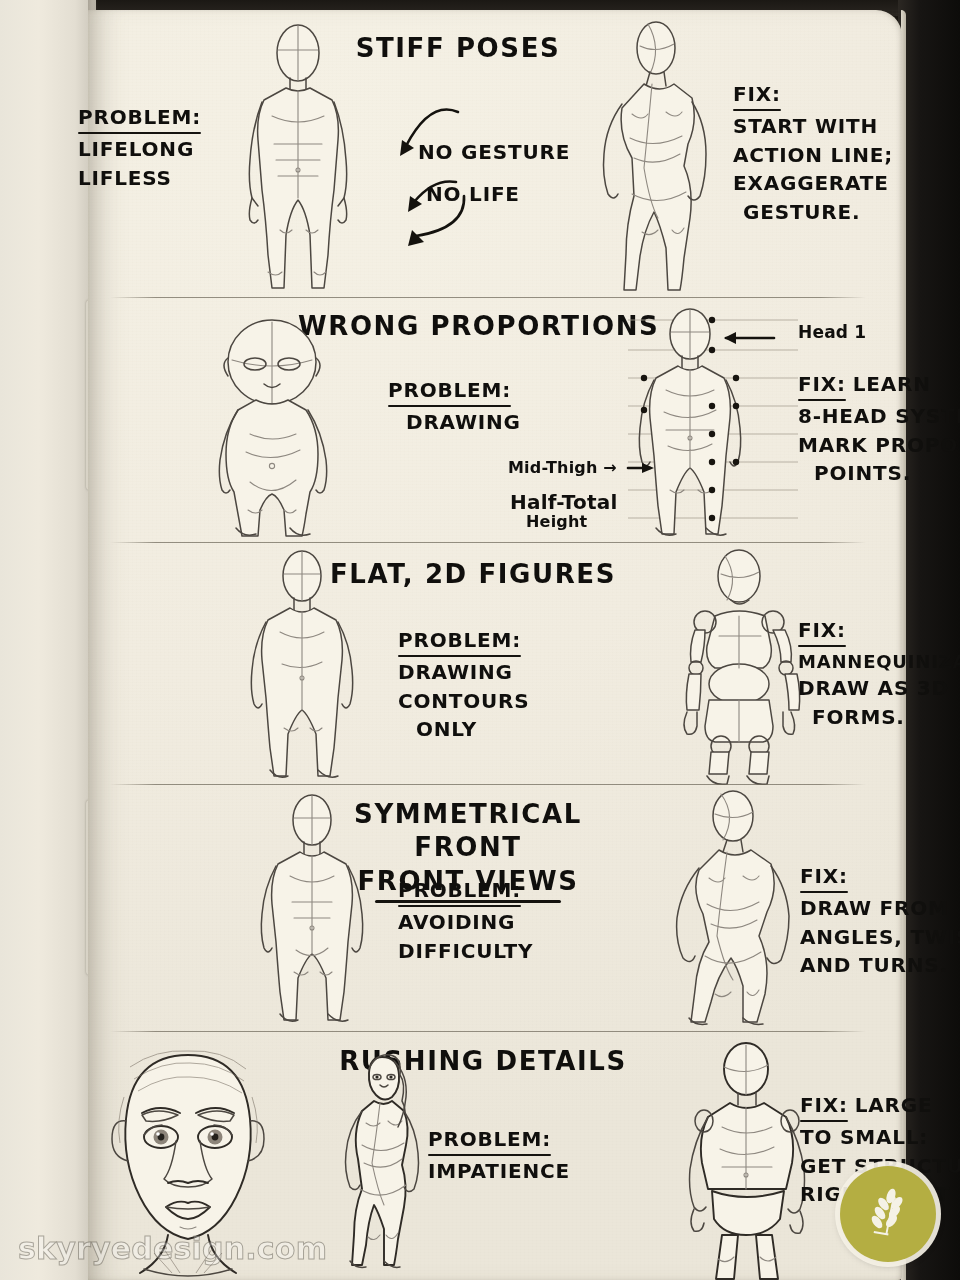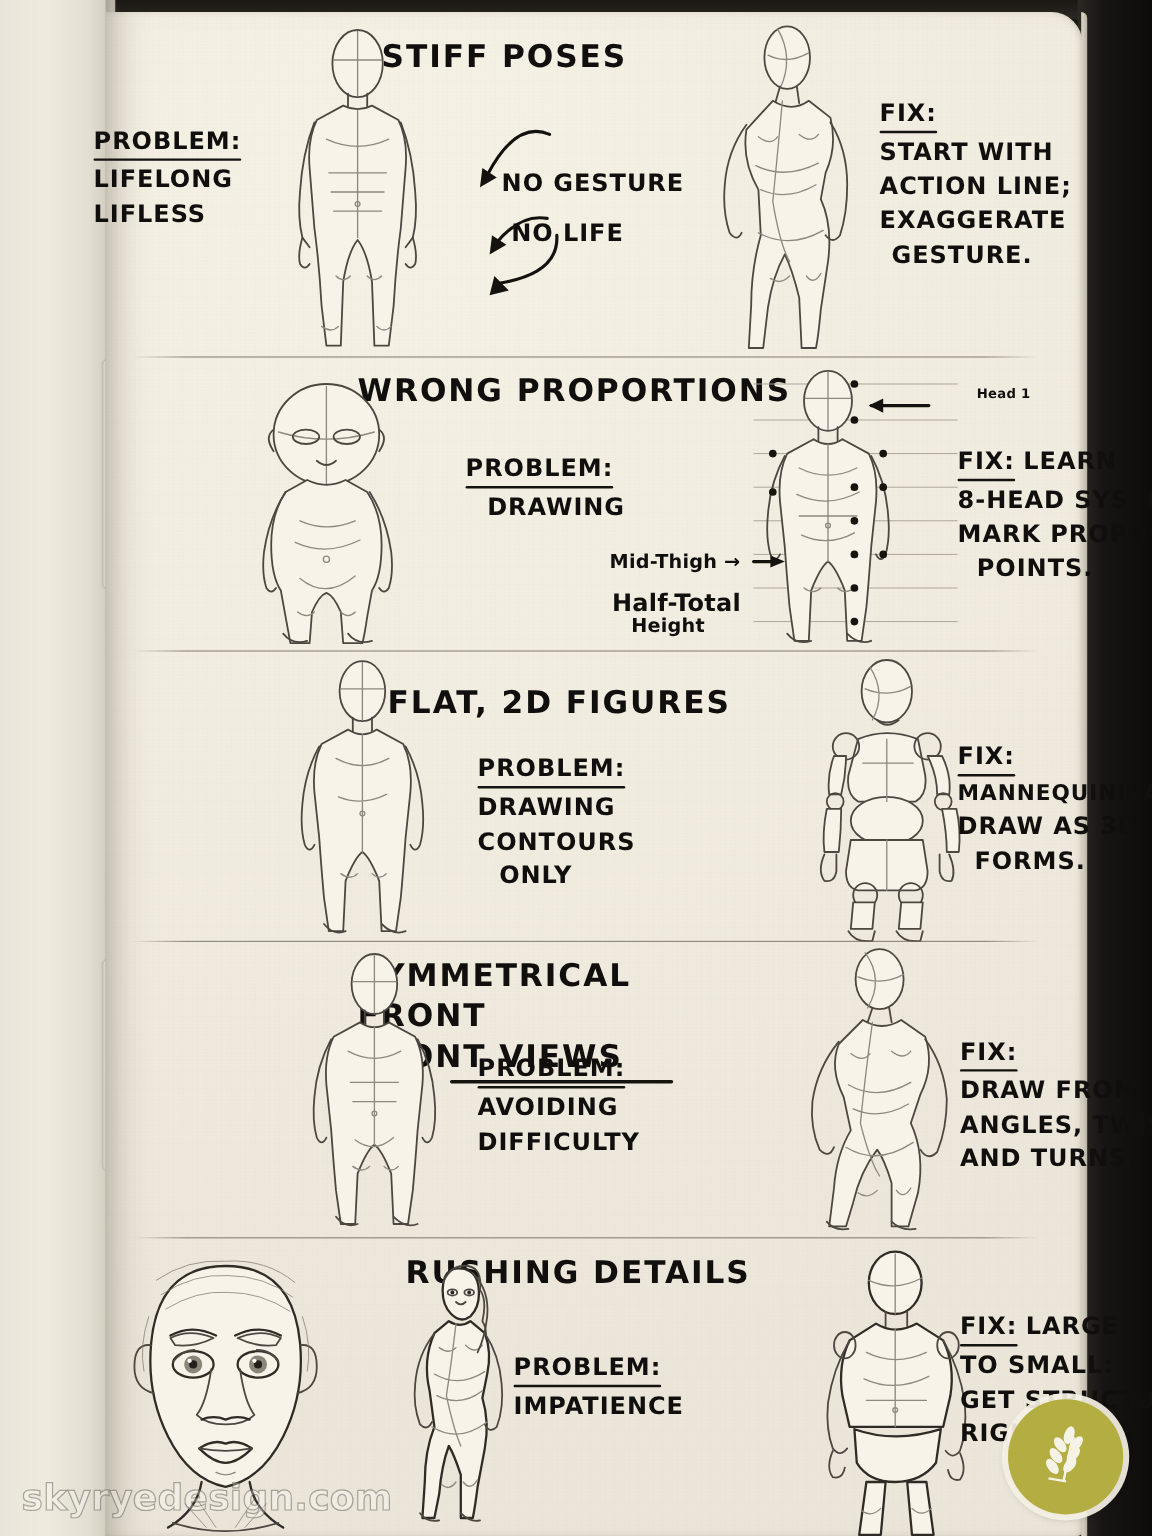--- a/index.html
+++ b/index.html
@@ -71,21 +71,21 @@
   
   .hand{
     font-family:"DejaVu Sans", sans-serif;
     color:#100f0d; font-weight:700; letter-spacing:.5px;
     line-height:1.28; text-rendering:optimizeLegibility;
   }
   .title{
     font-size:26px; font-weight:700; letter-spacing:1.6px;
     display:inline-block; padding-bottom:3px; white-space:nowrap;
   }
-  .title-wrap{ position:absolute; }
+  .title-wrap{ position:absolute; text-align:center; }
   .title-line2{ font-size:26px; letter-spacing:1.6px; display:inline-block; }
 
   .lbl{ position:absolute; font-size:20px; letter-spacing:.8px; }
   .lbl .head{ display:inline-block; position:relative; }
   .lbl .head .ul{ display:block; height:2.5px; background:#15130f; border-radius:2px; margin-top:1px; }
   .lbl .body{ display:block; margin-top:3px; }
   .small{ font-size:14.5px; font-weight:600; letter-spacing:.2px; }
 
   
   .fig{ position:absolute; }
@@ -290,21 +290,21 @@
             <circle cx="104" cy="184" r="3.2"></circle>
             <circle cx="104" cy="212" r="3.2"></circle>
           </g>
         </svg>
       </div>
 
       <svg class="fig" style="left:614px;top:20px;" width="90" height="36">
         <path class="arrow" d="M72 18 H24" stroke-width="2.2"></path>
         <polygon class="arrowhead" points="22,18 34,12 34,24"></polygon>
       </svg>
-      <div class="hand small" style="position:absolute;left:726px;top:22px;font-size:11px;">Head 1</div>
+      <div class="hand small" style="position:absolute;left:710px;top:22px;font-size:17px;">Head 1</div>
 
       <svg class="fig" style="left:536px;top:158px;" width="40" height="24">
         <path class="arrow" d="M4 10 H26" stroke-width="2.2"></path>
         <polygon class="arrowhead" points="30,10 18,5 18,15"></polygon>
       </svg>
 
       <div class="hand lbl" style="left:710px;top:72px;width:240px;">
         <span class="head">
           <span>FIX:</span>
           <span class="ul"></span>
@@ -312,21 +312,21 @@
         <span class="body">8-HEAD SYSTEM;</span>
         <span class="body">MARK PROPORTION</span>
         <span class="body" style="padding-left:16px;">POINTS.</span>
       </div>
 
       <div class="divider" style="top:242px;"></div>
     </div>
 
     <div class="section" style="top:532px;height:245px;">
 
-      <div class="title-wrap" style="left:235px;top:28px;width:300px;text-decoration:underline;">
+      <div class="title-wrap" style="left:235px;top:16px;width:300px;text-decoration:underline;">
         <span class="hand title">FLAT, 2D FIGURES</span>
         <span class="ul" style="width:242px;margin:2px auto 0;"></span>
       </div>
 
       <div class="fig" style="left:140px;top:8px;">
         <svg width="150" height="232" viewBox="0 0 150 232">
           <ellipse class="skin" cx="74" cy="26" rx="19" ry="25"></ellipse>
           <ellipse class="pencil" cx="74" cy="26" rx="19" ry="25"></ellipse>
           <path class="pencil-l" d="M74 2 V50 M56 24 H92"></path>
           <path class="pencil" d="M66 48 V60 M82 48 V60"></path>

